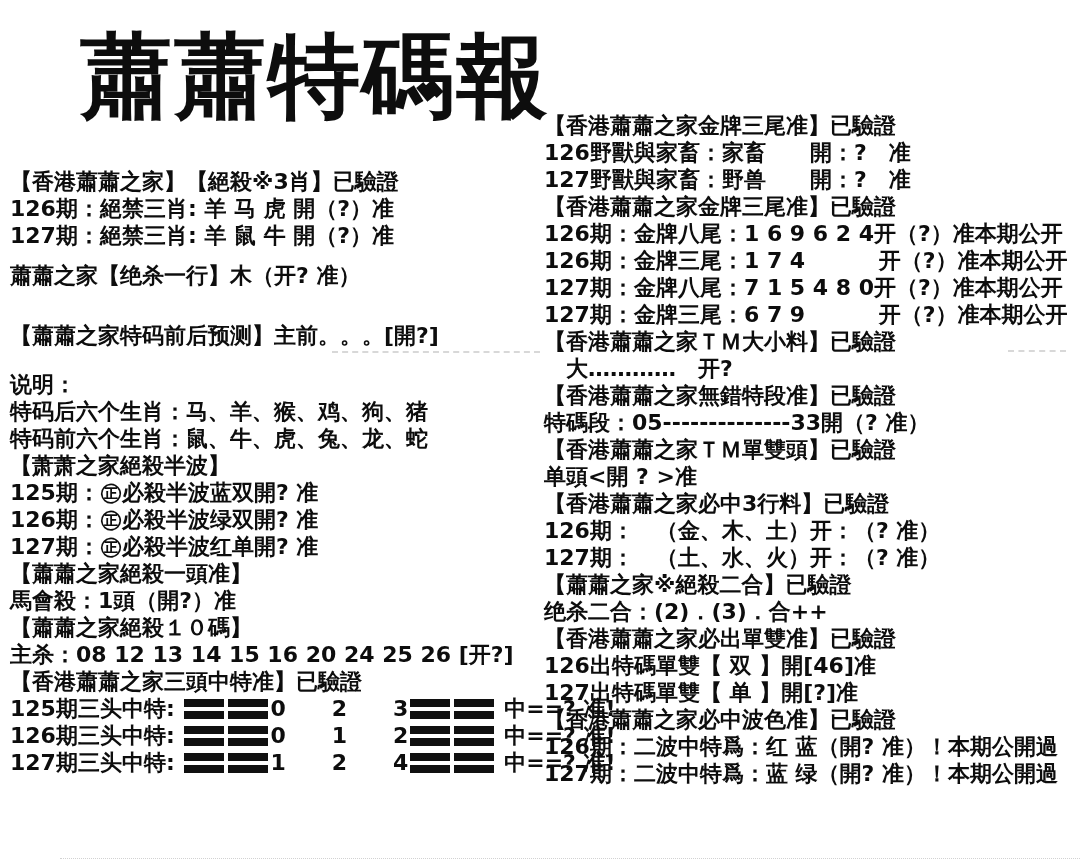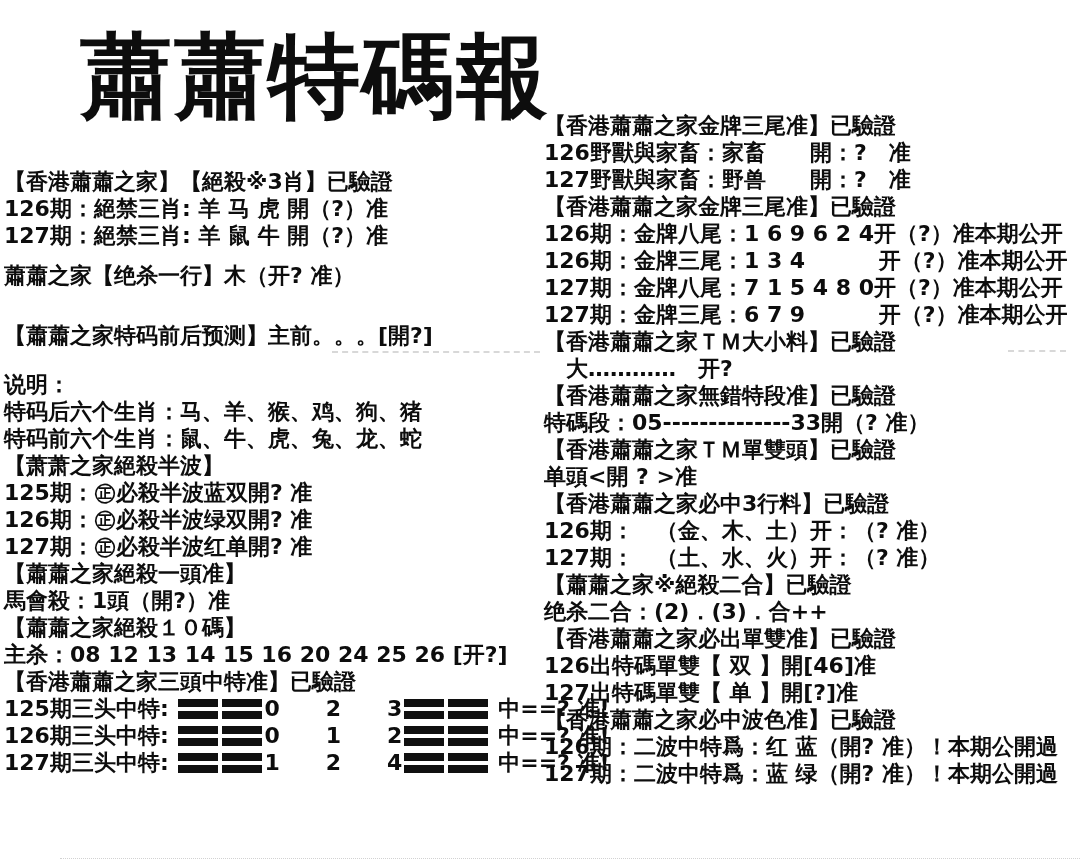--- a/index.html
+++ b/index.html
@@ -9,21 +9,21 @@
     font-family:"DejaVu Sans",sans-serif;
     -webkit-font-smoothing:none;
   }
   .masthead{
     position:absolute;left:80px;top:26px;
     font-family:Liberation Mono, monospace;
     font-weight:bold;font-size:92px;line-height:1.25;letter-spacing:2px;
     white-space:pre;
   }
   .col{position:absolute;font-size:22px;font-weight:bold}
-  .left-col{left:4px;top:168px;width:525px}
+  .left-col{left:10px;top:168px;width:525px}
   .right-col{left:544px;top:112px;width:536px}
   .line{white-space:pre;line-height:27px;height:27px}
   .mt13{margin-top:13px}
   .mt33{margin-top:33px}
   .mt11{margin-top:22px}
   .santou{display:flex;align-items:center;height:27px;white-space:pre}
   .geta{
     display:inline-block;width:40px;height:20px;margin:0 2px;flex:0 0 auto;
     background:linear-gradient(to bottom,#101010 0 38%,rgba(0,0,0,0) 38% 62%,#101010 62% 100%);
   }
@@ -89,21 +89,21 @@
     <span class="ssuffix">中==? 准!</span>
   </div>
 </div>
 
 <div class="col right-col">
   <div class="line">【香港蕭蕭之家金牌三尾准】已驗證</div>
   <div class="line">126野獸與家畜：家畜　　開：?　准</div>
   <div class="line">127野獸與家畜：野兽　　開：?　准</div>
   <div class="line">【香港蕭蕭之家金牌三尾准】已驗證</div>
   <div class="line">126期：金牌八尾：1 6 9 6 2 4开（?）准本期公开</div>
-  <div class="line">126期：金牌三尾：1 3 4　　　 开（?）准本期公开</div>
+  <div class="line">126期：金牌三尾：1 7 4　　　 开（?）准本期公开</div>
   <div class="line">127期：金牌八尾：7 1 5 4 8 0开（?）准本期公开</div>
   <div class="line">127期：金牌三尾：6 7 9　　　 开（?）准本期公开</div>
   <div class="line">【香港蕭蕭之家ＴＭ大小料】已驗證</div>
   <div class="line">　大…………　开?</div>
   <div class="line">【香港蕭蕭之家無錯特段准】已驗證</div>
   <div class="line">特碼段：05--------------33開（? 准）</div>
   <div class="line">【香港蕭蕭之家ＴＭ單雙頭】已驗證</div>
   <div class="line">单頭&lt;開 ? &gt;准</div>
   <div class="line">【香港蕭蕭之家必中3行料】已驗證</div>
   <div class="line">126期：　（金、木、土）开：（? 准）</div>

